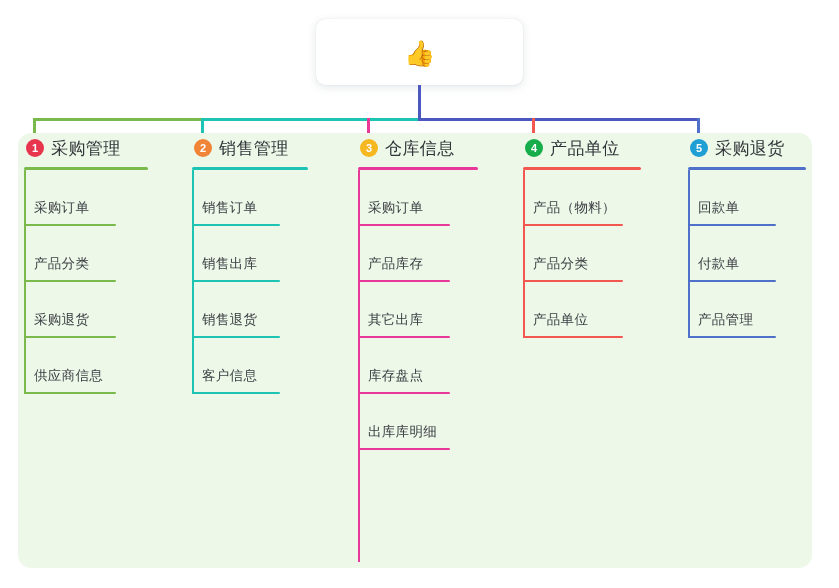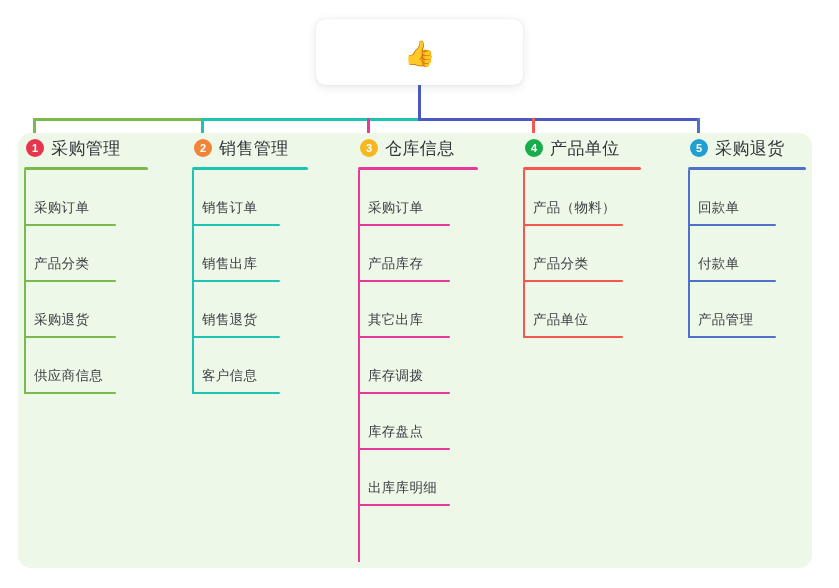--- a/index.html
+++ b/index.html
@@ -216,24 +216,20 @@
           </div>
           <div class="leaf">
             <span class="leaf-text">产品库存</span>
             <span class="leaf-rule" style="background: rgb(232, 57, 154); width: 92px;"></span>
           </div>
           <div class="leaf">
             <span class="leaf-text">其它出库</span>
             <span class="leaf-rule" style="background: rgb(232, 57, 154); width: 92px;"></span>
           </div>
           <div class="leaf">
-            <span class="leaf-text">库存调拨</span>
-            <span class="leaf-rule" style="background: rgb(232, 57, 154); width: 92px;"></span>
-          </div>
-          <div class="leaf">
             <span class="leaf-text">库存盘点</span>
             <span class="leaf-rule" style="background: rgb(232, 57, 154); width: 92px;"></span>
           </div>
           <div class="leaf">
             <span class="leaf-text">出库库明细</span>
             <span class="leaf-rule" style="background: rgb(232, 57, 154); width: 92px;"></span>
           </div>
         </div>
       </div>
       <div class="column" style="left: 505px; width: 128px;">

